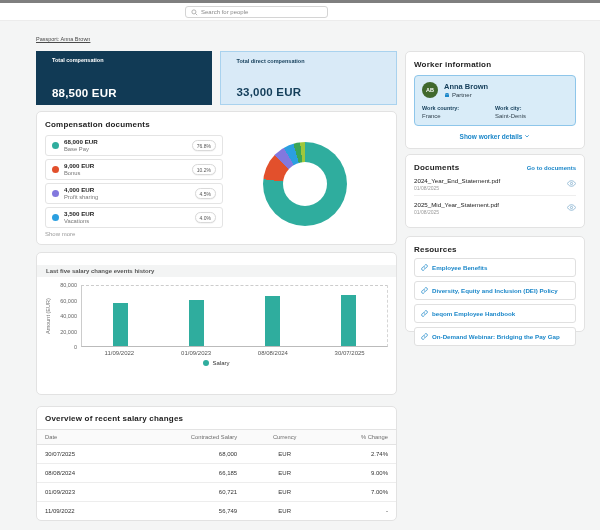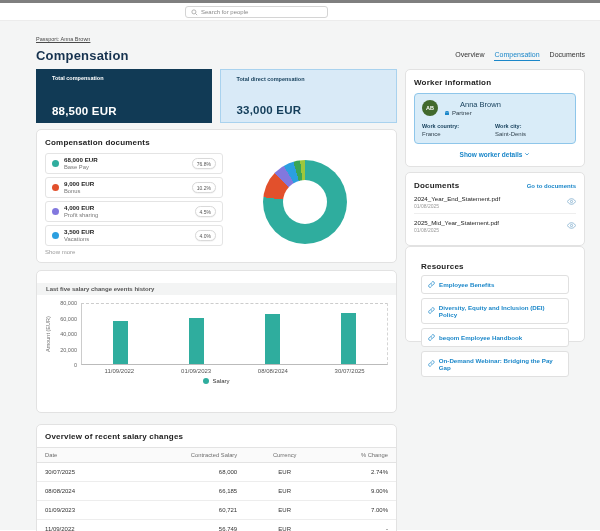--- a/index.html
+++ b/index.html
@@ -83,40 +83,40 @@
   .c1 { text-align:left; width:30%; } .c2 { text-align:right; width:28%; }
   .c3 { text-align:center; width:22%; } .c4 { text-align:right; width:20%; }
 
   
   .worker-panel { padding:8px; }
   .worker-card { margin-top:6px; background:#d9ecf8; border:1px solid #8ec6ea;
     border-radius:4px; padding:6px 7px; }
   .worker-top { display:flex; gap:6px; align-items:center; }
   .avatar { width:16px; height:16px; border-radius:50%; background:#41692d; color:#fff;
     font-size:5.5px; font-weight:bold; display:flex; align-items:center; justify-content:center; }
-  .worker-name { font-size:7.5px; font-weight:normal; color:#133d59;margin-left:16px; }
+  .worker-name { font-size:7.5px; font-weight:bold; color:#133d59; }
   .worker-role { display:flex; align-items:center; gap:2px; font-size:6px; color:#2b3a46; margin-top:1px; }
   .worker-fields { display:flex; margin-top:7px; }
   .wfield { width:50%; }
   .wf-label { font-size:5.5px; font-weight:bold; color:#133d59; }
   .wf-value { font-size:6px; color:#33434f; margin-top:1.5px; }
   .details-link { margin-top:7px; text-align:center; font-size:6.5px; font-weight:bold;
     color:#1b87c9; cursor:pointer; display:flex; align-items:center; justify-content:center; gap:2px; }
 
   .docs-panel { margin-top:5px; padding:8px; }
   .docs-head { display:flex; justify-content:space-between; align-items:baseline; }
   .go-link { font-size:6px; font-weight:bold; color:#1b87c9; cursor:pointer; }
   .doc-item { display:flex; align-items:center; justify-content:space-between;
     padding:5px 0 4px; border-bottom:1px solid #eee; }
   .doc-item:last-child { border-bottom:none; }
   .doc-name { font-size:6.2px; color:#222; }
   .doc-date { font-size:5px; color:#999; margin-top:1px; }
   .eye-btn { cursor:pointer; display:flex; }
 
-  .res-panel { padding:15px; height:96px; }
+  .res-panel { margin-top:8px; padding:8px; height:96px; }
   .res-item { border:1px solid #e0e0e0; border-radius:3px; padding:5px 6px; margin-top:4px;
     display:flex; align-items:center; gap:4px; cursor:pointer; background:#fff; }
   .res-item span { font-size:6.2px; font-weight:bold; color:#1b87c9; }
 </style>
 </head>
 <body>
 
 <div class="topbar"></div>
 
 <div class="header">
@@ -125,28 +125,20 @@
         <circle cx="10" cy="10" r="7"></circle>
         <line x1="15.5" y1="15.5" x2="21" y2="21"></line>
       </svg>
     <input type="text" placeholder="Search for people" style="">
   </div>
 </div>
 
 <div class="main">
   <span class="breadcrumb">Passport: Anna Brown</span>
 
-  <div class="title-row">
-    <div class="page-title">Compensation</div>
-    <div class="tabs">
-      <div class="tab">Overview</div>
-      <div class="tab active">Compensation</div>
-      <div class="tab">Documents</div>
-    </div>
-  </div>
 
   <div class="columns">
     <div class="left-col">
 
       <div class="cards-row">
         <div class="sum-card dark">
           <div class="sum-label">Total compensation</div>
           <div class="sum-value">88,500 EUR</div>
         </div>
         <div class="sum-card light">

